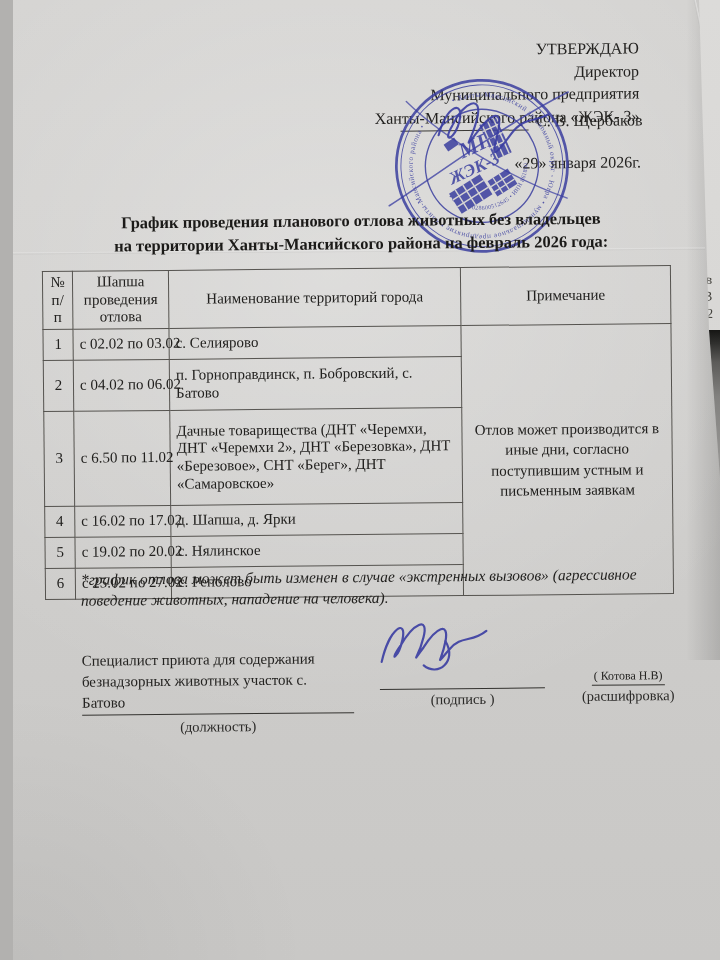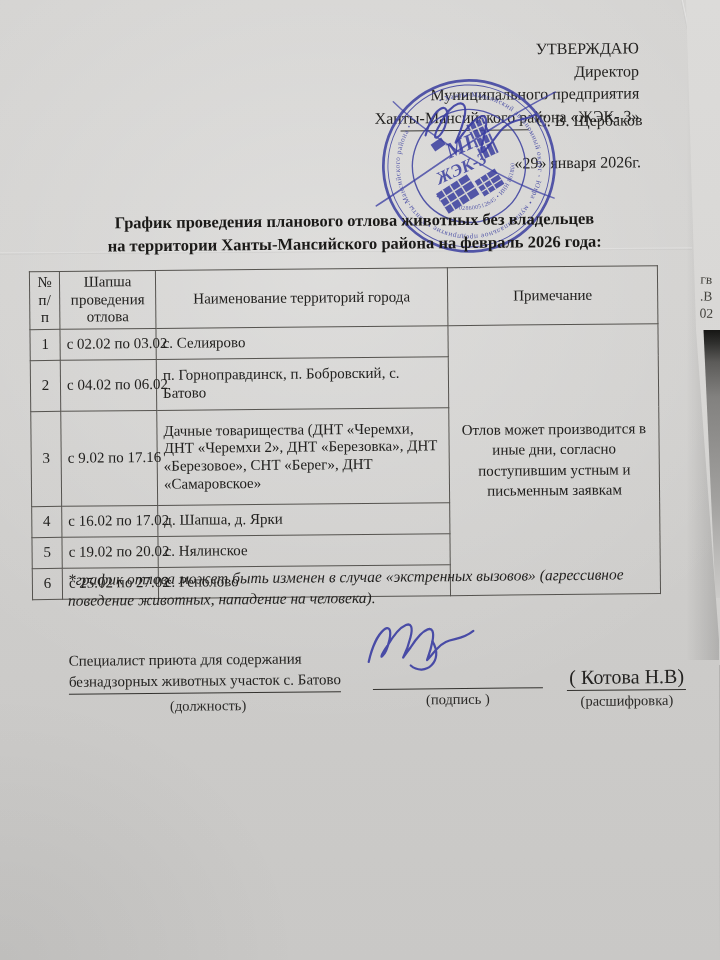--- a/index.html
+++ b/index.html
@@ -12,21 +12,21 @@
     font-size:13.5px;line-height:17px;color:#45443f;transform:rotate(1.5deg);}
   .desk-strip{position:absolute;right:0;top:330px;width:22px;height:268px;
     background:linear-gradient(180deg,#161614 0%,#30302e 5%,#5c5b59 12%,#82817f 25%,#939290 45%,#a3a2a0 65%,#bcbbb9 85%,#cccbc9 100%);
     clip-path:polygon(25% 0,100% 0,100% 100%,80% 100%);}
   
   .paper{position:absolute;inset:0;
     background:
       radial-gradient(120% 80% at 45% 28%, rgba(255,255,255,0.28), rgba(255,255,255,0) 60%),
       radial-gradient(60% 40% at 0% 100%, rgba(0,0,0,0.05), rgba(0,0,0,0) 70%),
       linear-gradient(180deg,#d4d3d1 0%,#d0cfcd 40%,#cbcac8 78%,#c9c8c6 100%);
-    clip-path:polygon(0 0,686px 0,696px 330px,719px 640px,720px 960px,0 960px);}
+    clip-path:polygon(0 0,686px 0,696px 330px,719px 640px,720px 960px,0 960px);margin-left:13px;}
   .edge-shade{position:absolute;right:0;top:0;width:34px;height:660px;
     background:linear-gradient(to left,rgba(0,0,0,0.14),rgba(0,0,0,0));}
   .crease-h{position:absolute;left:0;top:250px;width:692px;height:2px;transform:rotate(-0.4deg);
     background:linear-gradient(to bottom,rgba(255,255,255,0.35),rgba(0,0,0,0.06));}
   .crease-d{position:absolute;left:612px;top:70px;width:170px;height:1.5px;transform:rotate(78deg);
     background:linear-gradient(to bottom,rgba(255,255,255,0.5),rgba(0,0,0,0.05));}
   .doc{position:absolute;inset:0;transform:rotate(-0.55deg);transform-origin:50% 40%;
     color:#242321;}
   
   .approval{position:absolute;top:40px;right:78px;text-align:right;
@@ -55,21 +55,21 @@
   .footnote{position:absolute;top:566px;left:66px;width:578px;
     font-style:italic;font-size:15.5px;line-height:21px;color:#201f1d;}
   
   .sig-block{position:absolute;top:648px;left:66px;right:36px;display:flex;align-items:flex-start;}
   .sig-left{width:282px;font-size:15px;line-height:21px;}
   .pos2{border-bottom:1.2px solid #33322f;display:inline-block;padding-bottom:1px;}
   .cap{display:block;text-align:center;font-size:14.5px;color:#2b2a28;margin-top:2px;}
   .sig-mid{width:172px;margin-left:26px;padding-top:1px;}
   .sline{height:40px;border-bottom:1.3px solid #33322f;}
   .sig-right{width:122px;margin-left:24px;padding-top:20px;text-align:center;}
-  .kname{border-bottom:1.2px solid #33322f;display:inline-block;font-size:20px;padding:0 2px 1px 2px;white-space:nowrap;}
+  .kname{border-bottom:1.2px solid #33322f;display:inline-block;font-size:12px;padding:0 2px 1px 2px;white-space:nowrap;}
   
   .stamp{position:absolute;left:380px;top:76px;width:182px;height:182px;
     transform:rotate(-24deg);opacity:0.85;}
   .sig1{position:absolute;left:366px;top:84px;}
   .sig2{position:absolute;left:344px;top:604px;}
 </style>
 </head>
 <body>
 
 <div class="photo">
@@ -168,21 +168,21 @@
             <td class="terr">с. Селиярово</td>
             <td class="note" rowspan="6">Отлов может производится в иные дни, согласно поступившим устным и письменным заявкам</td>
           </tr>
           <tr class="r2">
             <td class="num">2</td>
             <td class="dates">с 04.02 по 06.02</td>
             <td class="terr">п. Горноправдинск, п. Бобровский, с. Батово</td>
           </tr>
           <tr class="r3">
             <td class="num">3</td>
-            <td class="dates">с 9.02 по 17.16</td>
+            <td class="dates">с 6.50 по 11.02</td>
             <td class="terr">Дачные товарищества (ДНТ «Черемхи, ДНТ «Черемхи 2», ДНТ «Березовка», ДНТ «Березовое», СНТ «Берег», ДНТ «Самаровское»</td>
           </tr>
           <tr class="r4">
             <td class="num">4</td>
             <td class="dates">с 16.02 по 17.02</td>
             <td class="terr">д. Шапша, д. Ярки</td>
           </tr>
           <tr class="r5">
             <td class="num">5</td>
             <td class="dates">с 19.02 по 20.02</td>

